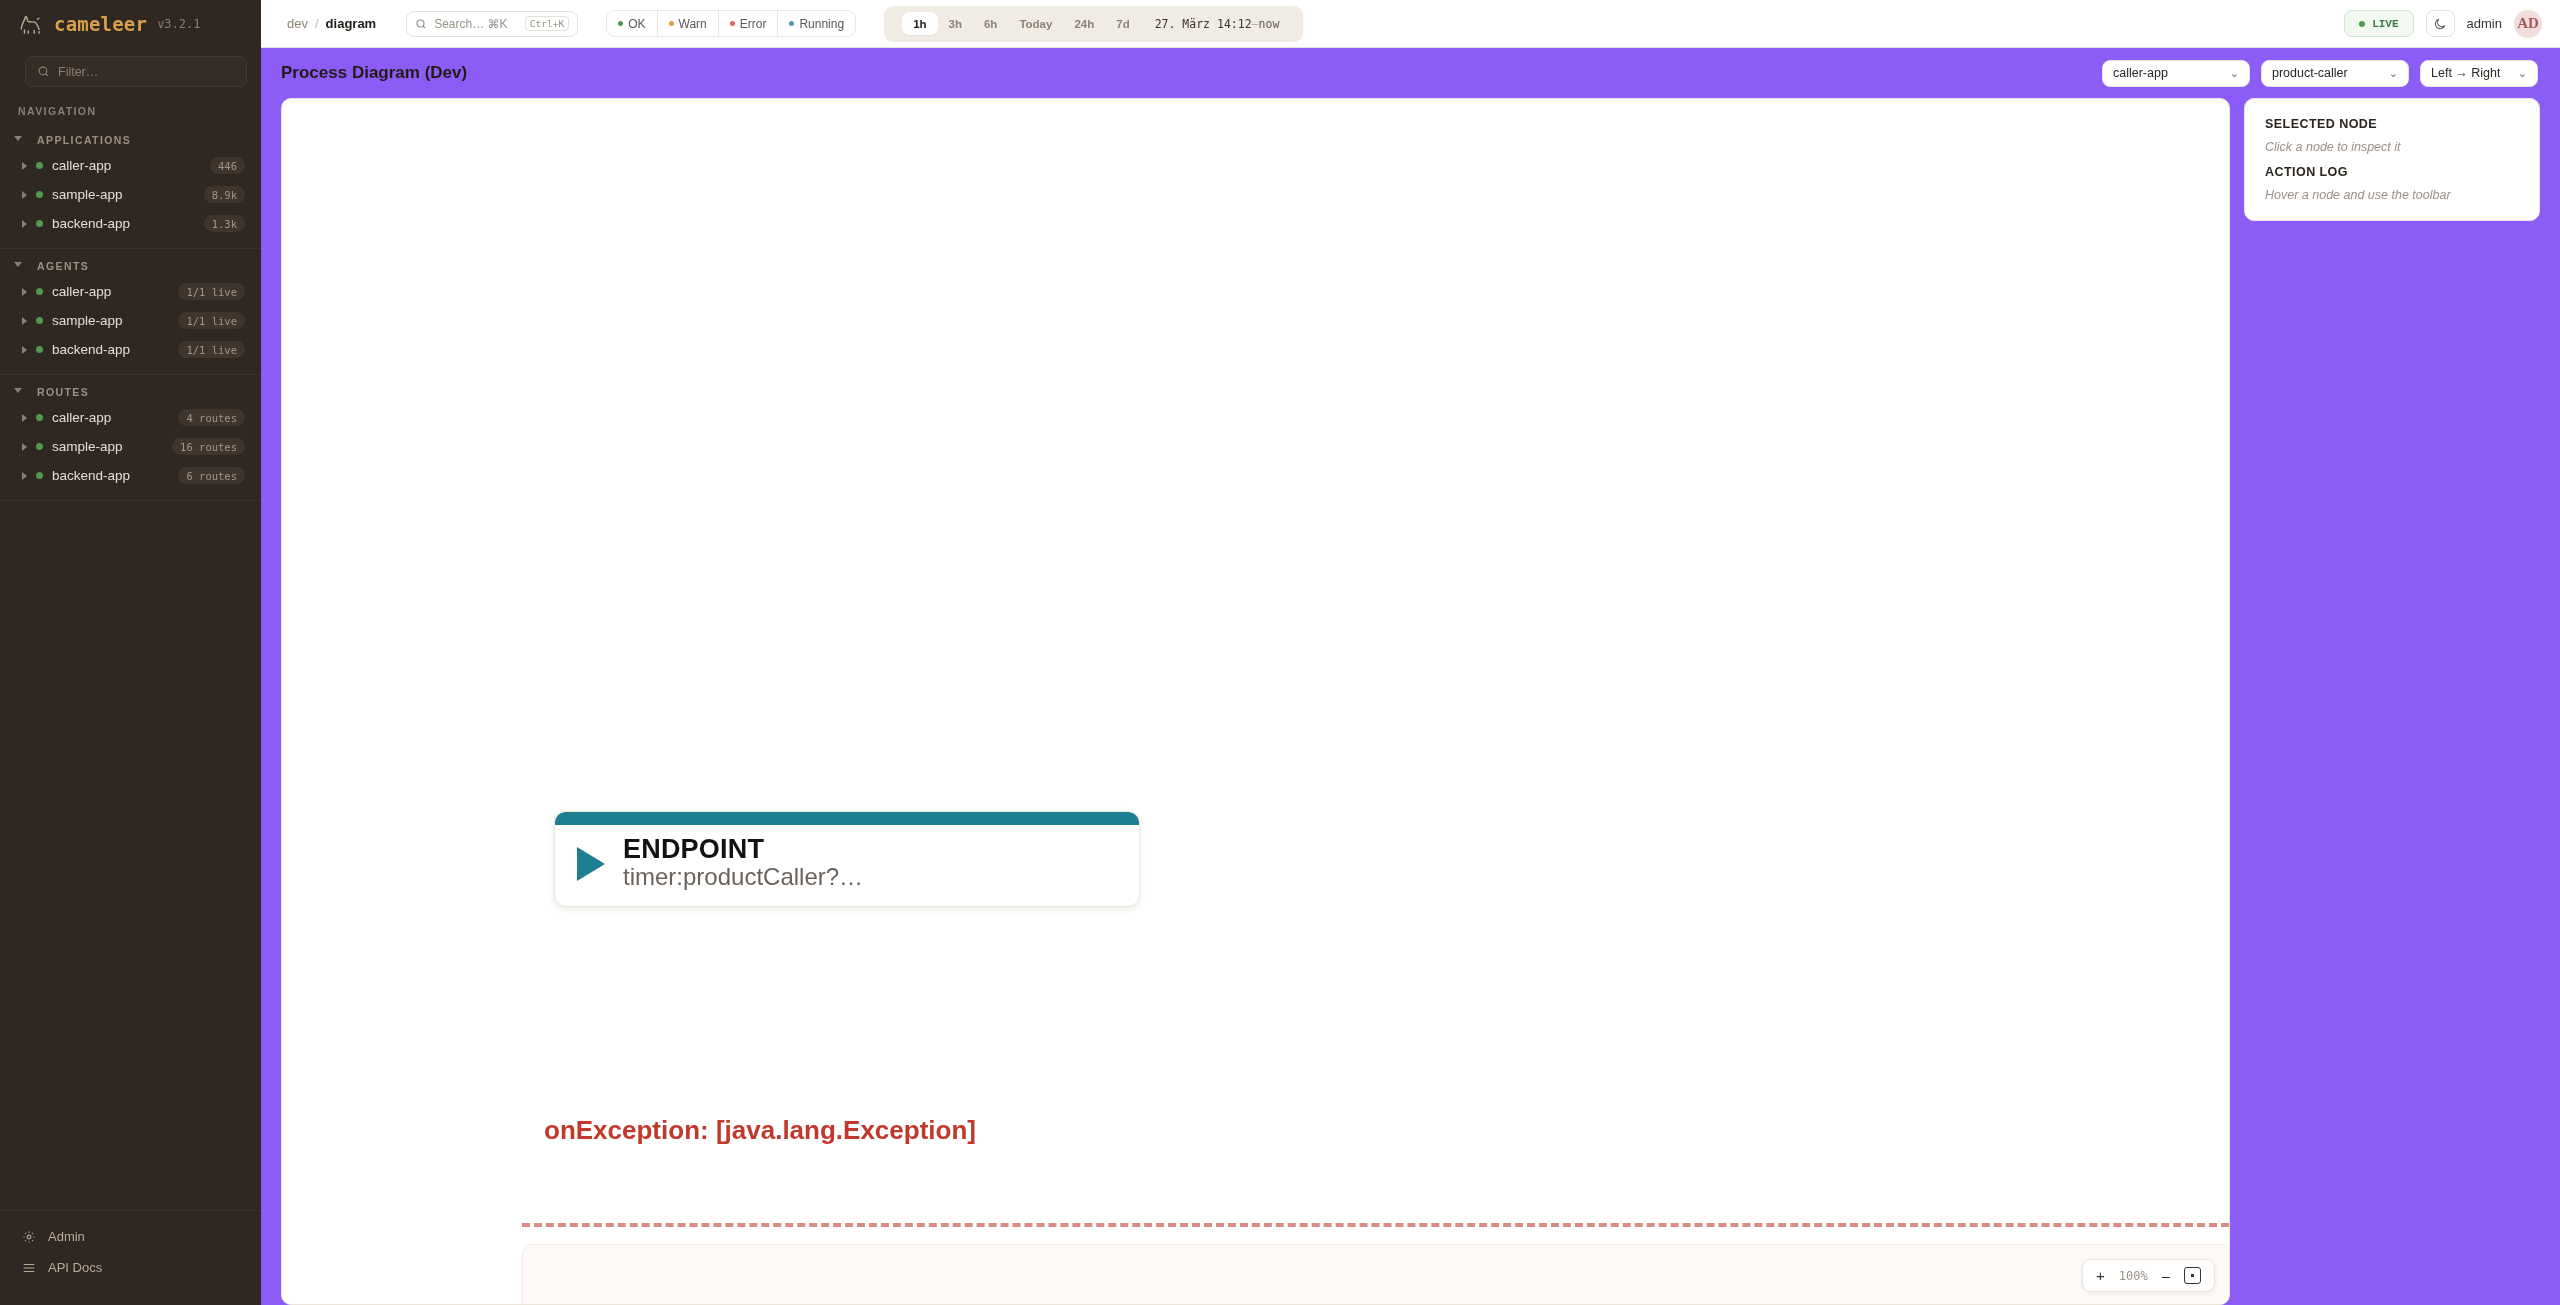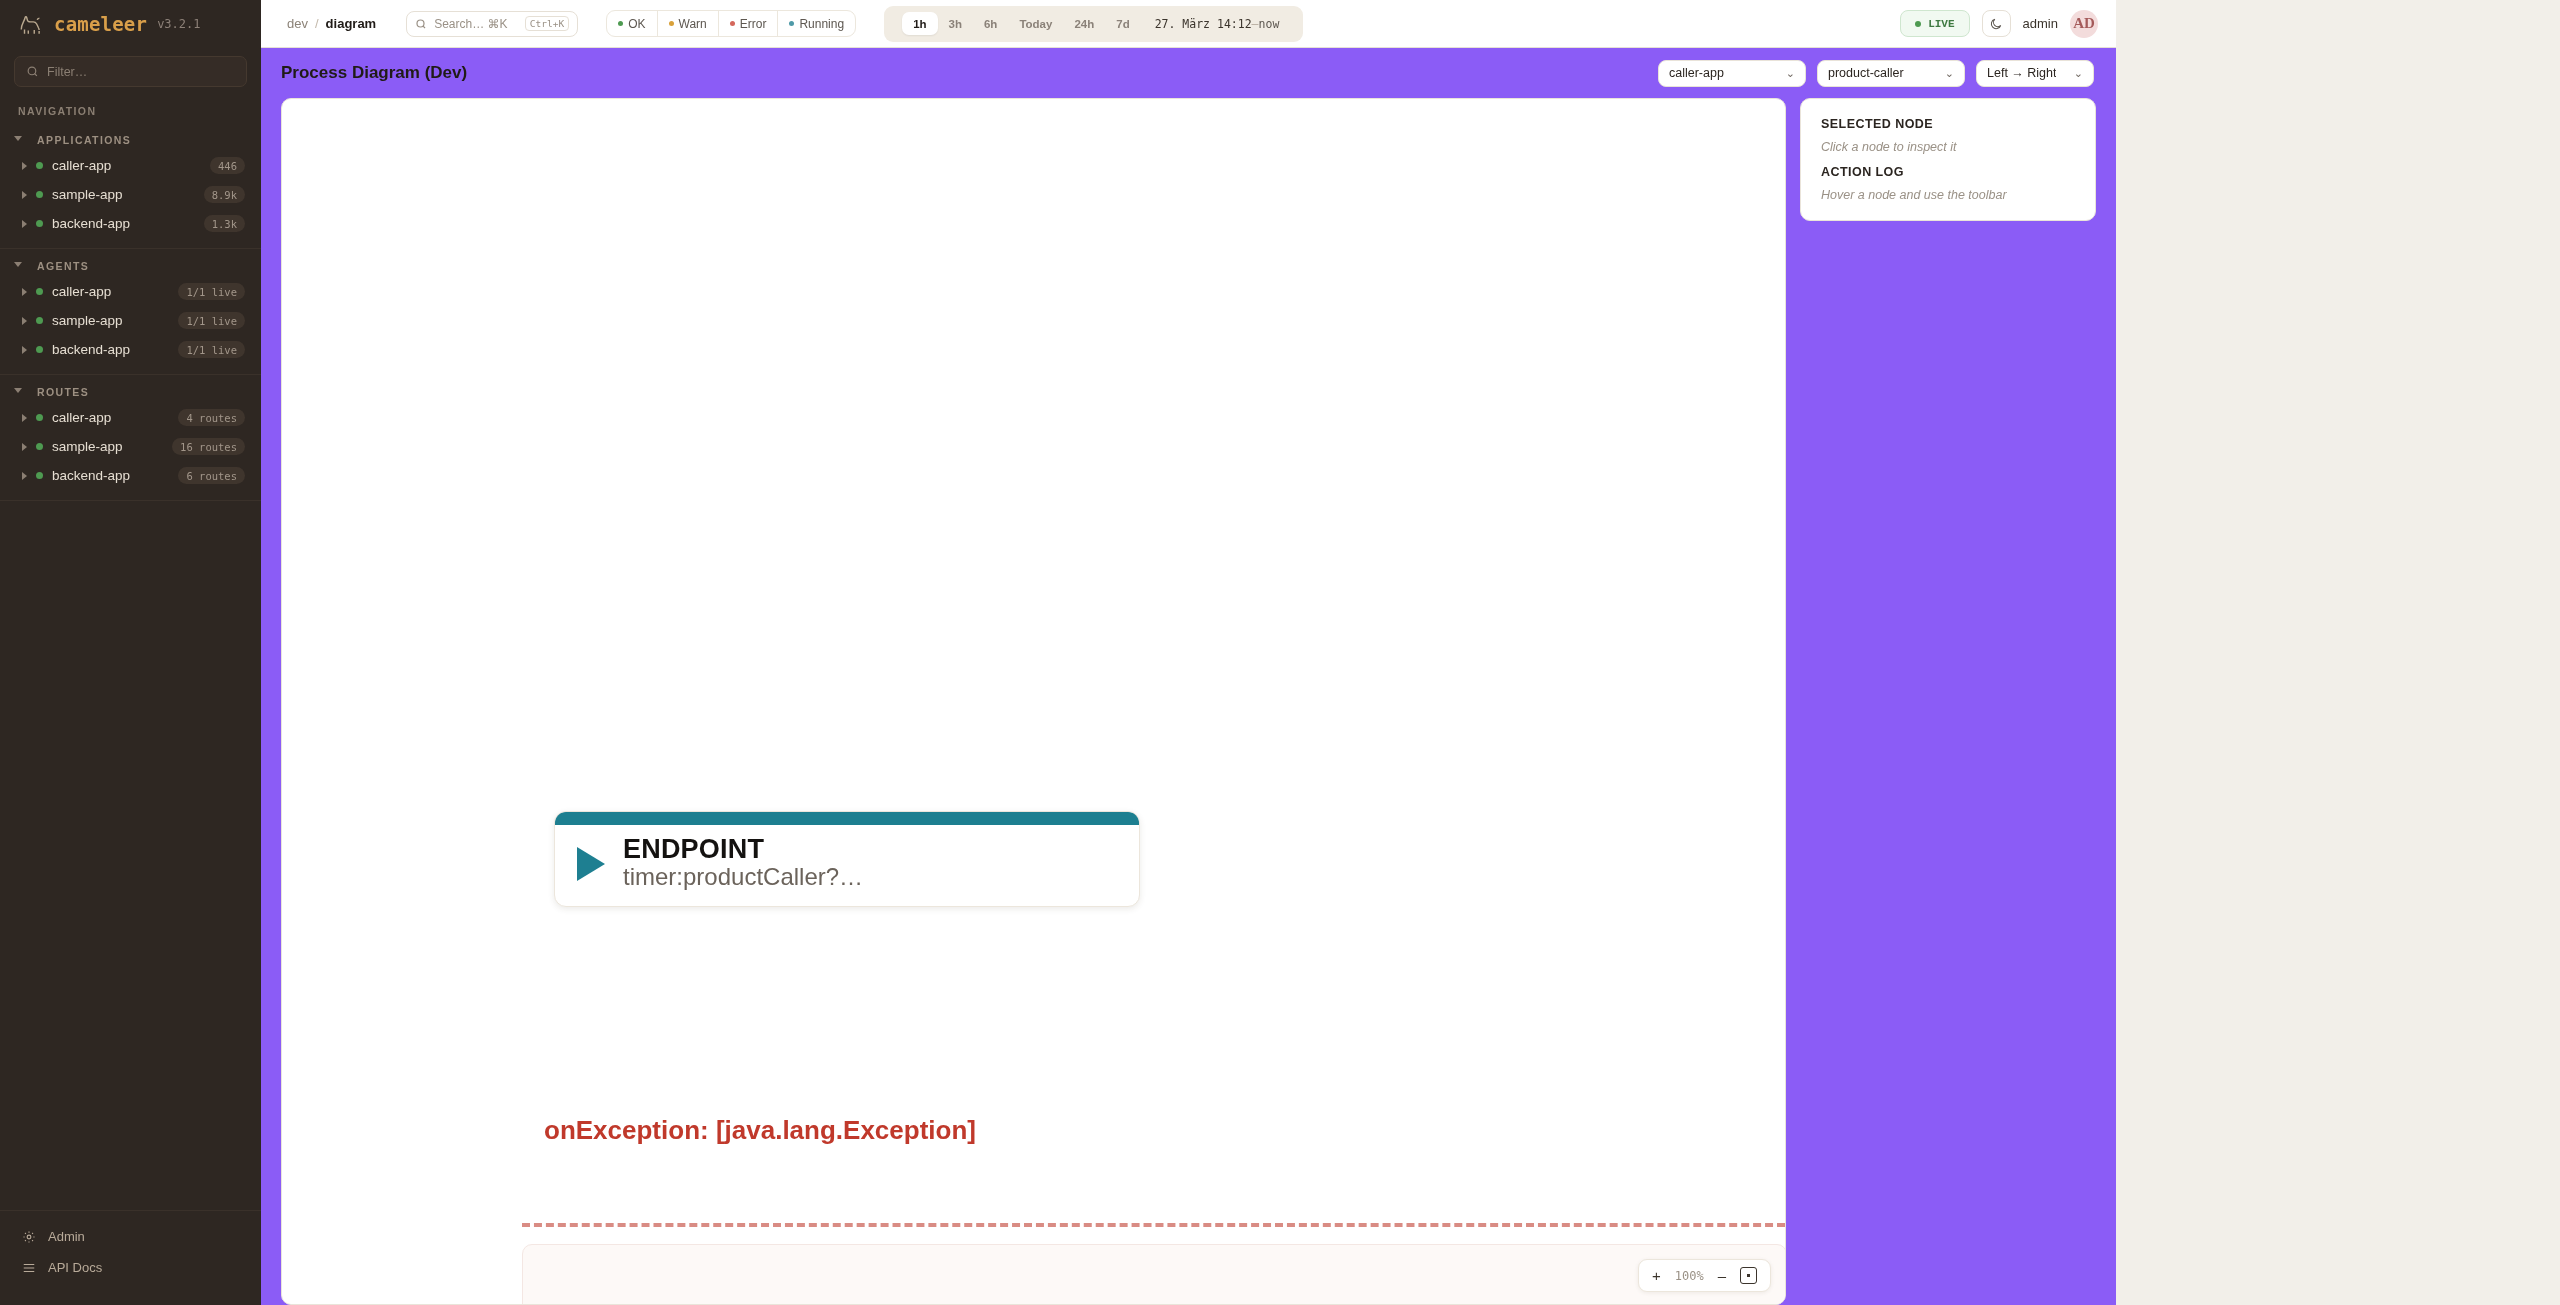--- a/index.html
+++ b/index.html
@@ -2,21 +2,21 @@
 <html><head>
 <meta charset="utf-8">
 <style>
   * { box-sizing: border-box; margin: 0; padding: 0; }
   html, body {
     width: 2560px; height: 1305px;
     overflow: hidden;
     font-family: "Liberation Sans", sans-serif;
     background: #f2efe9;
   }
-  .app { display: flex; width: 2116px; height: 1305px; }
+  .app { display: flex; width: 2560px; height: 1305px; }
 
   
   .sidebar {
     width: 261px; height: 1305px;
     background: #2e2722;
     display: flex; flex-direction: column;
     flex: 0 0 261px;
   }
   .brand {
     height: 48px; display: flex; align-items: center; gap: 10px;
@@ -24,21 +24,21 @@
   }
   .brand-logo { width: 26px; height: 26px; display:block; }
   .brand-name {
     font-family: "DejaVu Sans Mono", monospace;
     font-size: 19px; font-weight: 700; color: #d99f4a; letter-spacing: .2px;
   }
   .brand-ver {
     font-family: "DejaVu Sans Mono", monospace;
     font-size: 12px; color: #8d8178;
   }
-  .filter-wrap { padding: 8px 14px 0 14px; }
+  .filter-wrap { padding: 8px 14px 0 25px; }
   .filter-box {
     height: 31px; border: 1px solid #45392f; border-radius: 7px;
     background: #352c26; display: flex; align-items: center; gap: 8px;
     padding: 0 11px;
   }
   .filter-box svg { flex: 0 0 auto; }
   .filter-input {
     border: none; outline: none; background: transparent;
     color: #cbbfae; font-size: 12.5px; width: 100%;
     font-family: "Liberation Sans", sans-serif;

